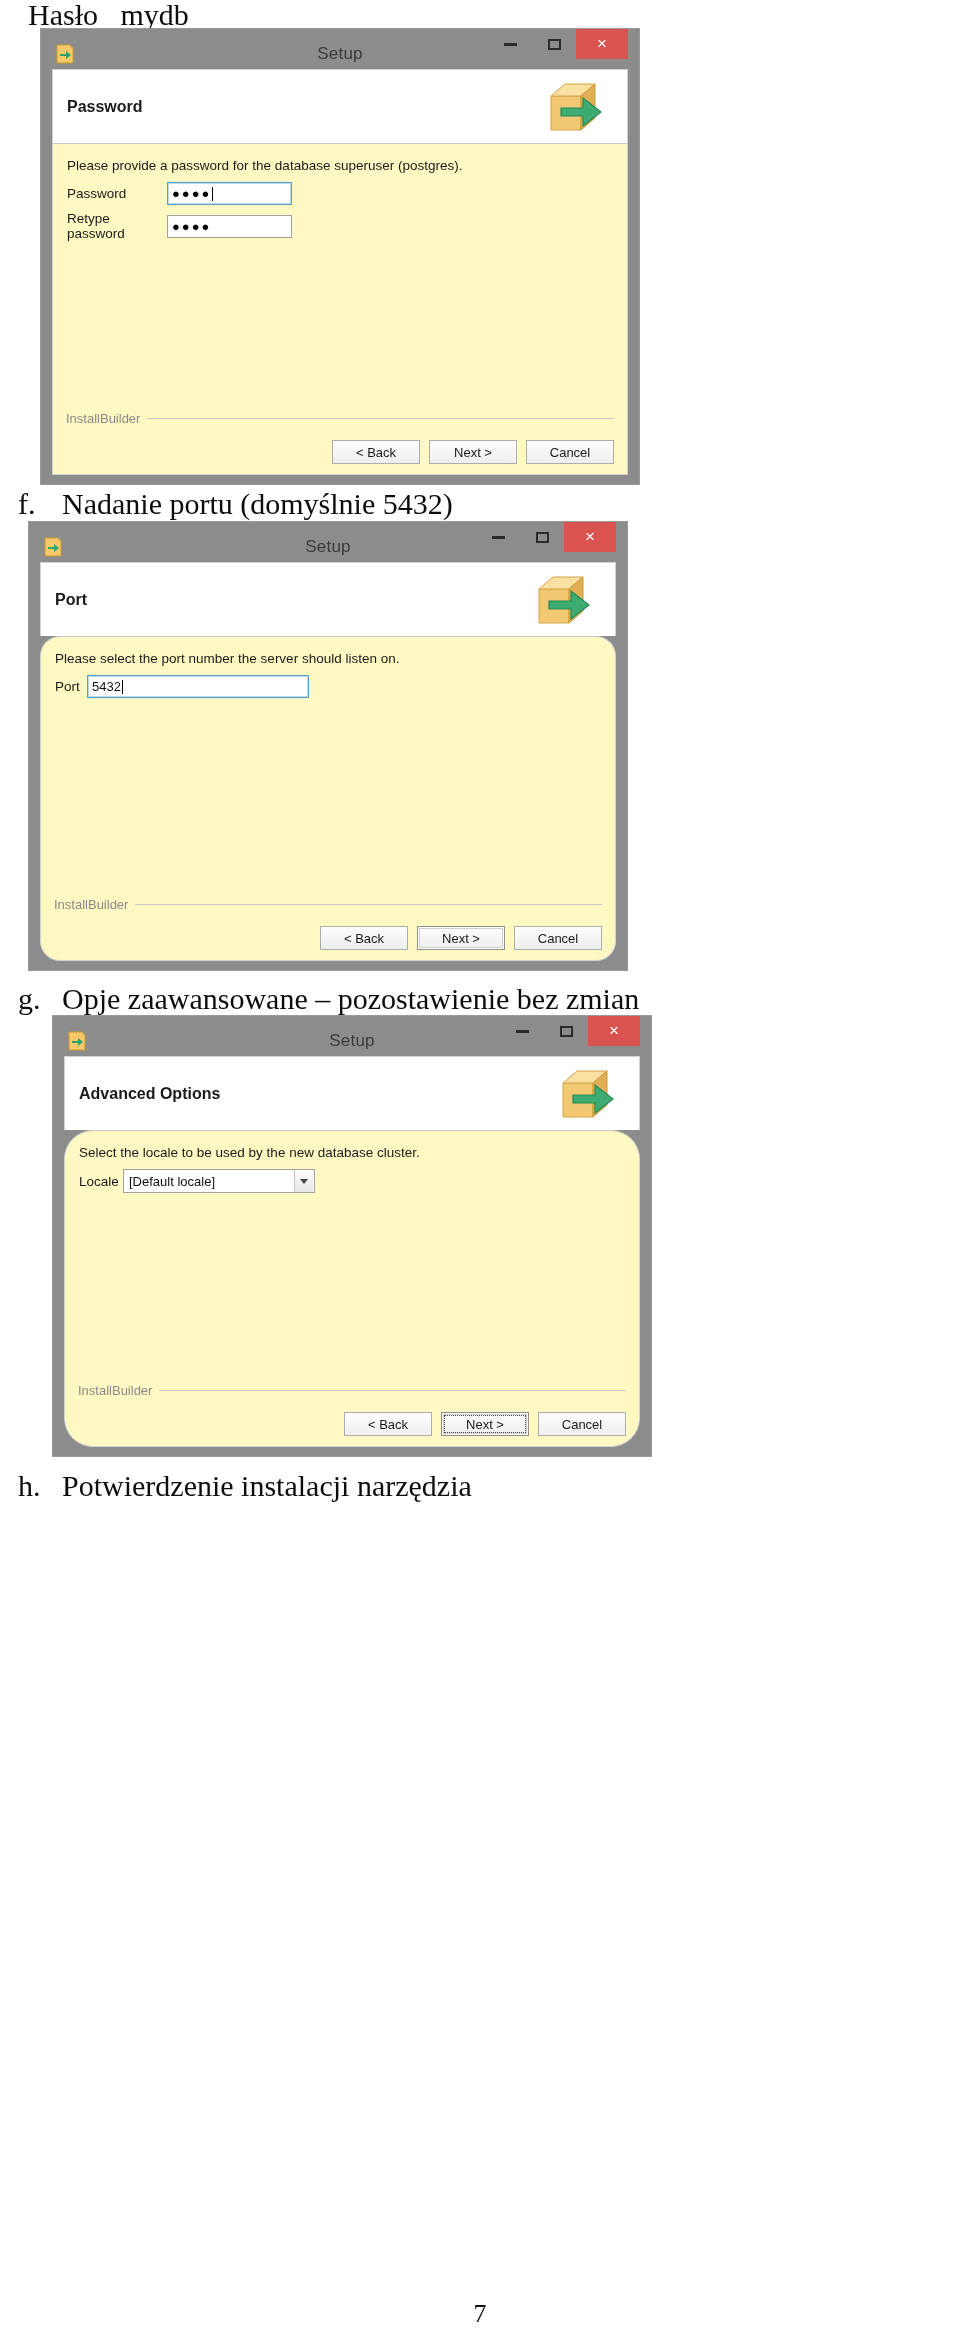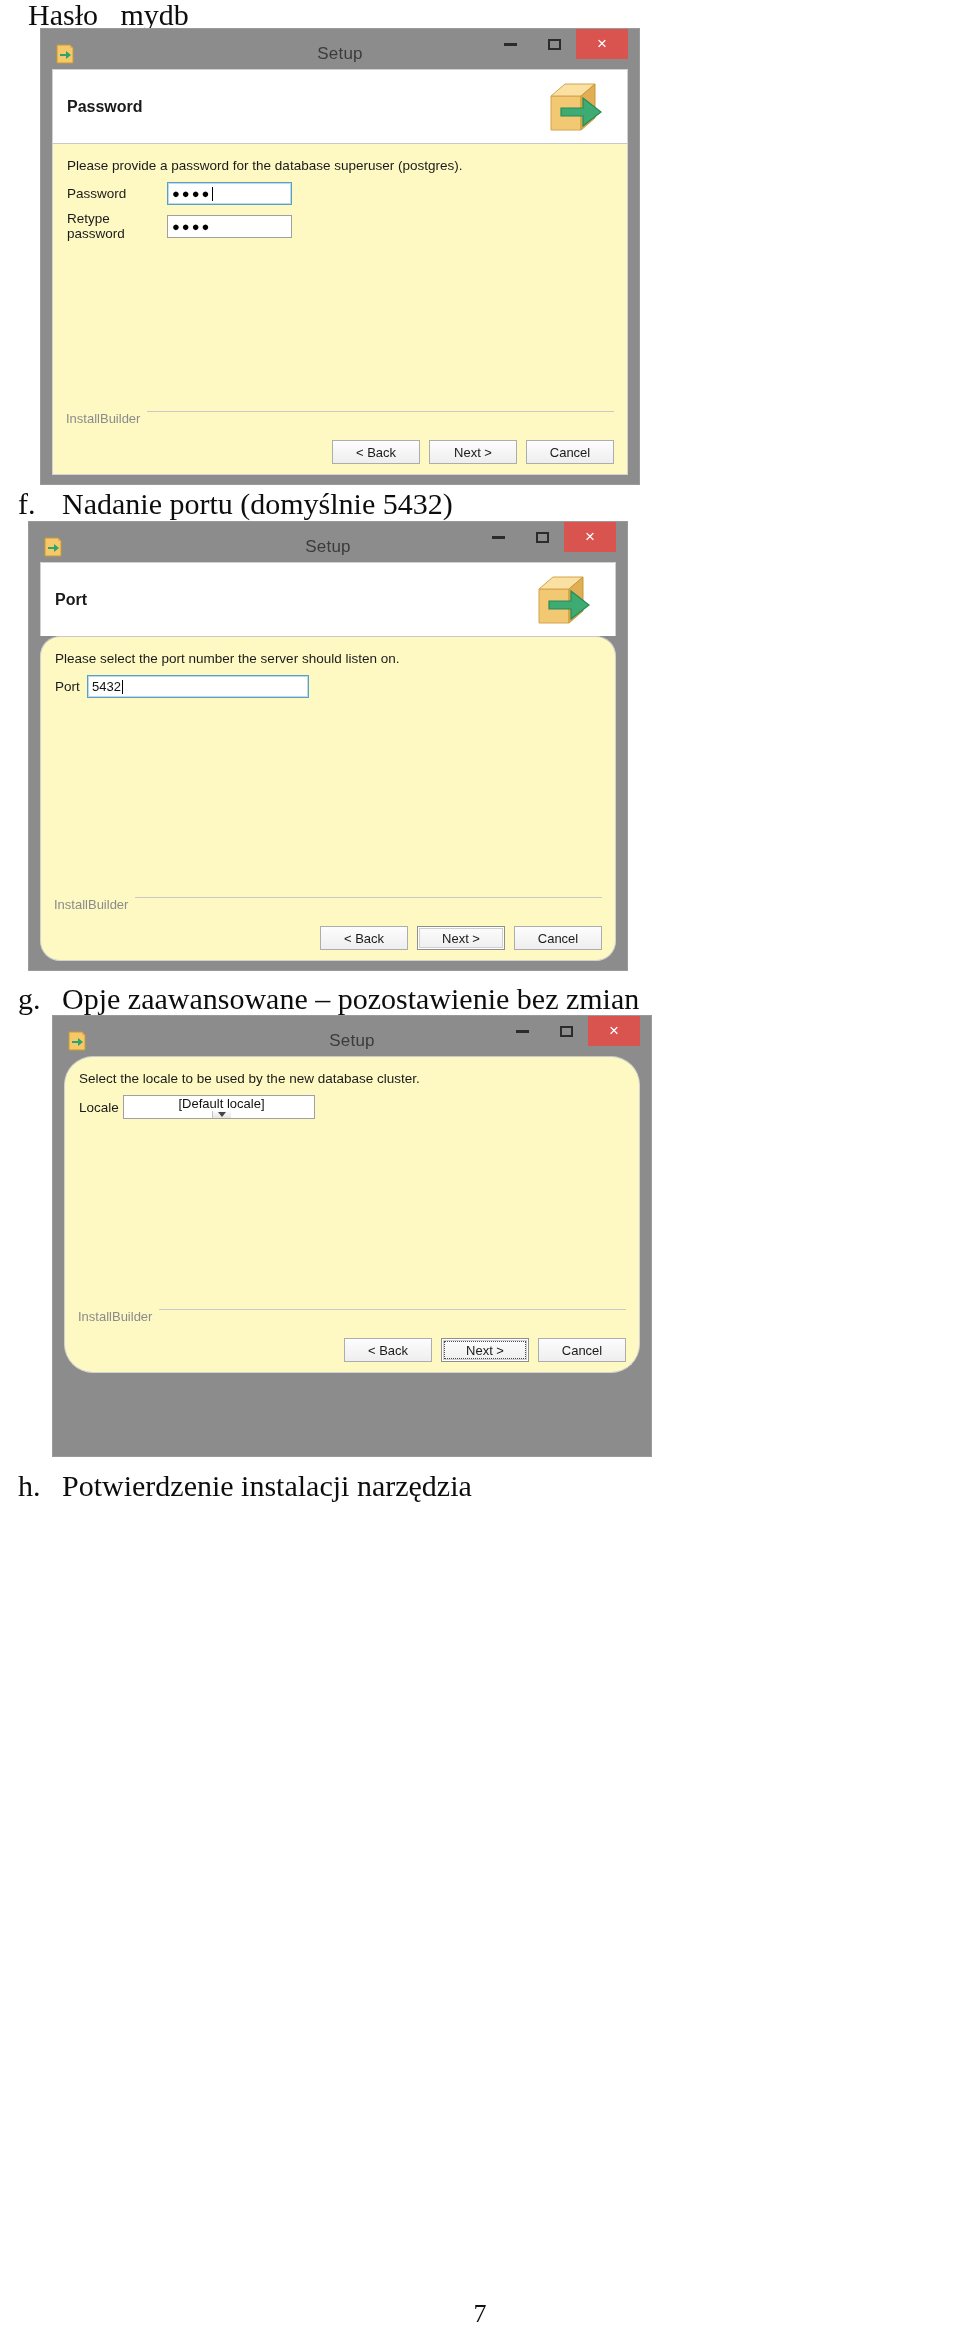--- a/index.html
+++ b/index.html
@@ -163,21 +163,20 @@
     background: #ffffff;
     border: 1px solid #a0a0a0;
     height: 24px;
     display: flex;
     align-items: center;
     justify-content: space-between;
     padding: 0 0 0 5px;
     font-family: "Liberation Sans", sans-serif;
     font-size: 13px;
     color: #111;
-    flex-direction: column;
   }
   .combo-arrow {
     width: 19px; height: 22px;
     background: linear-gradient(#fbfbfb,#e6e6e6);
     border-left: 1px solid #c2c2c2;
     display:flex; align-items:center; justify-content:center;
     margin: 0 1px 0 0;
   }
   .combo-arrow i {
     width:0;height:0;
@@ -188,20 +187,21 @@
   }
 
   
   .footer {
     position: absolute;
     left: 0; right: 0; bottom: 0;
     padding: 0 13px 10px 13px;
   }
   .brand-row {
     display: flex;
+    align-items: center;
     gap: 7px;
     margin-bottom: 14px;
   }
   .brand {
     font-family: "Liberation Sans", sans-serif;
     font-size: 13px;
     color: #8b8b8b;
     white-space: nowrap;
   }
   .brand-rule {
@@ -408,20 +408,31 @@
         <div class="wc">
             <span class="min-bar"></span>
           </div>
         <div class="wc">
             <span class="max-box"></span>
           </div>
         <div class="wc close">×</div>
       </div>
     </div>
 
+    <div class="hdr">
+      <span class="hdr-title">Advanced Options</span>
+      <span class="hdr-art">
+        <svg width="62" height="58" viewBox="0 0 62 58">
+          <path d="M4 18h30v34H4z" fill="#f3c873" stroke="#d2a44c" stroke-width="1"></path>
+          <path d="M4 18l14-12h30L34 18z" fill="#fbe0a3" stroke="#d2a44c" stroke-width="1"></path>
+          <path d="M48 6v34L34 52V18z" fill="#e2ae55" stroke="#c89a33" stroke-width="1"></path>
+          <path d="M14 30h22V20l18 14-18 14V38H14z" fill="#3dab72" stroke="#2b8a58" stroke-width="1.2"></path>
+        </svg>
+      </span>
+    </div>
 
     <div class="body-panel" style="height:317px;border-radius:29px;">
       <div class="prompt">Select the locale to be used by the new database cluster.</div>
 
       <div class="field-row">
         <span class="field-label" style="width:44px;">Locale</span>
         <div class="combo" style="width:192px;">
           <span>[Default locale]</span>
           <span class="combo-arrow">
               <i></i>

